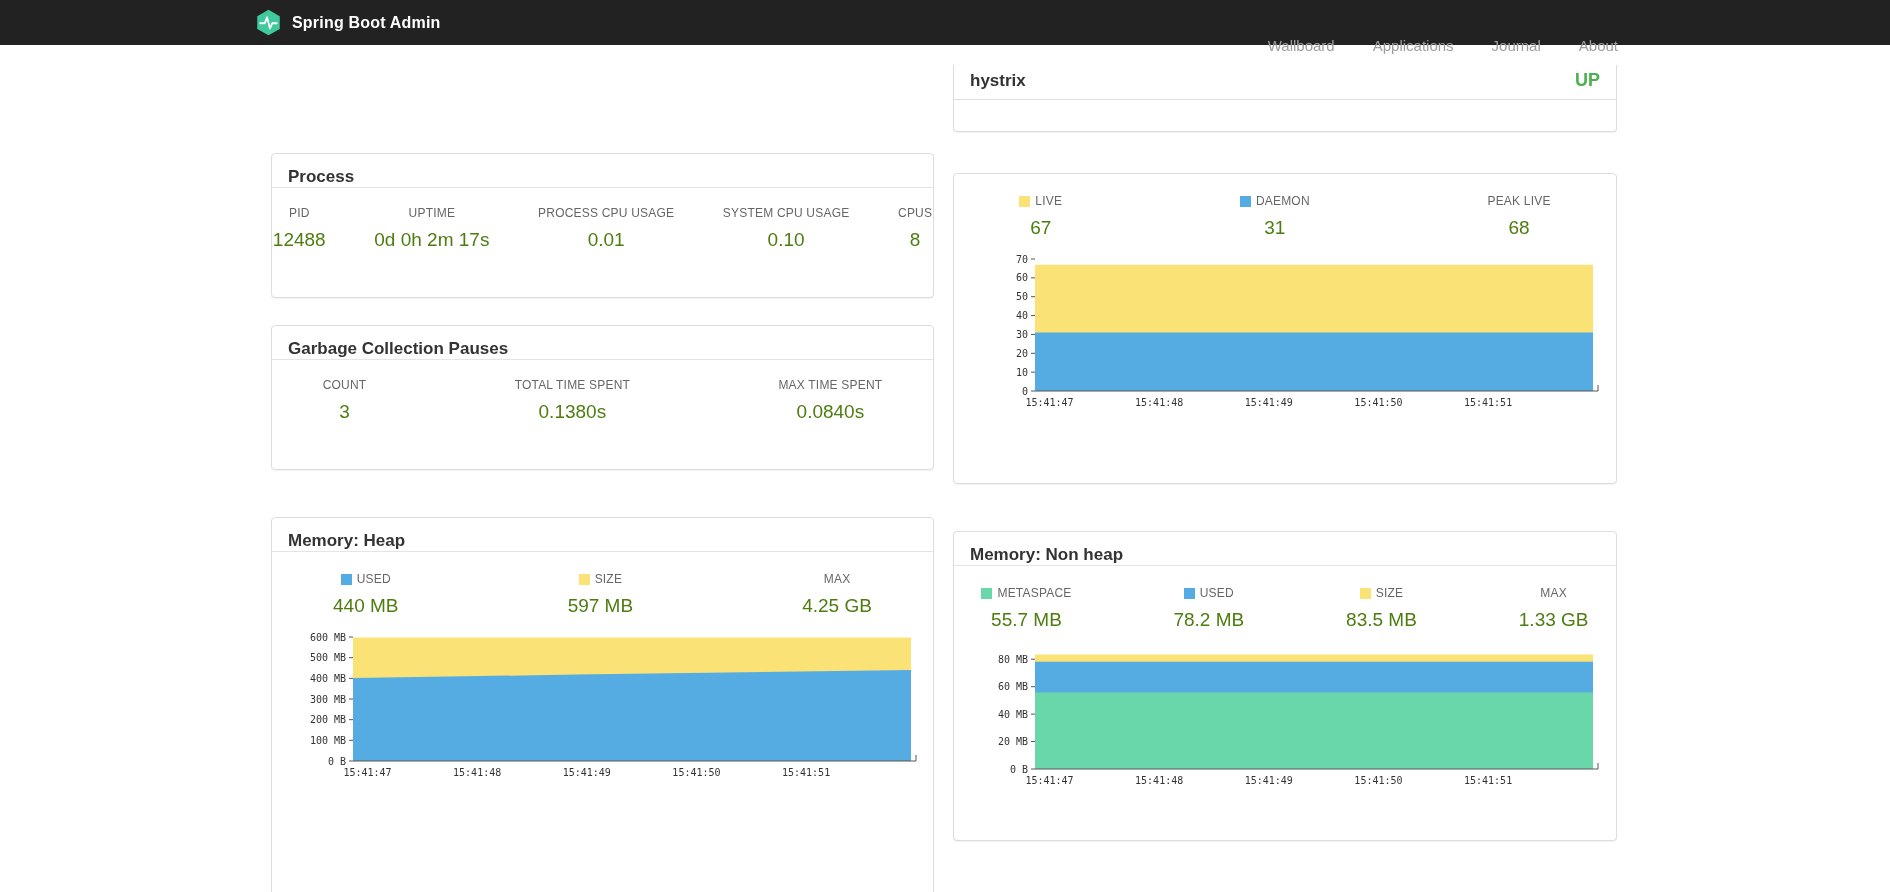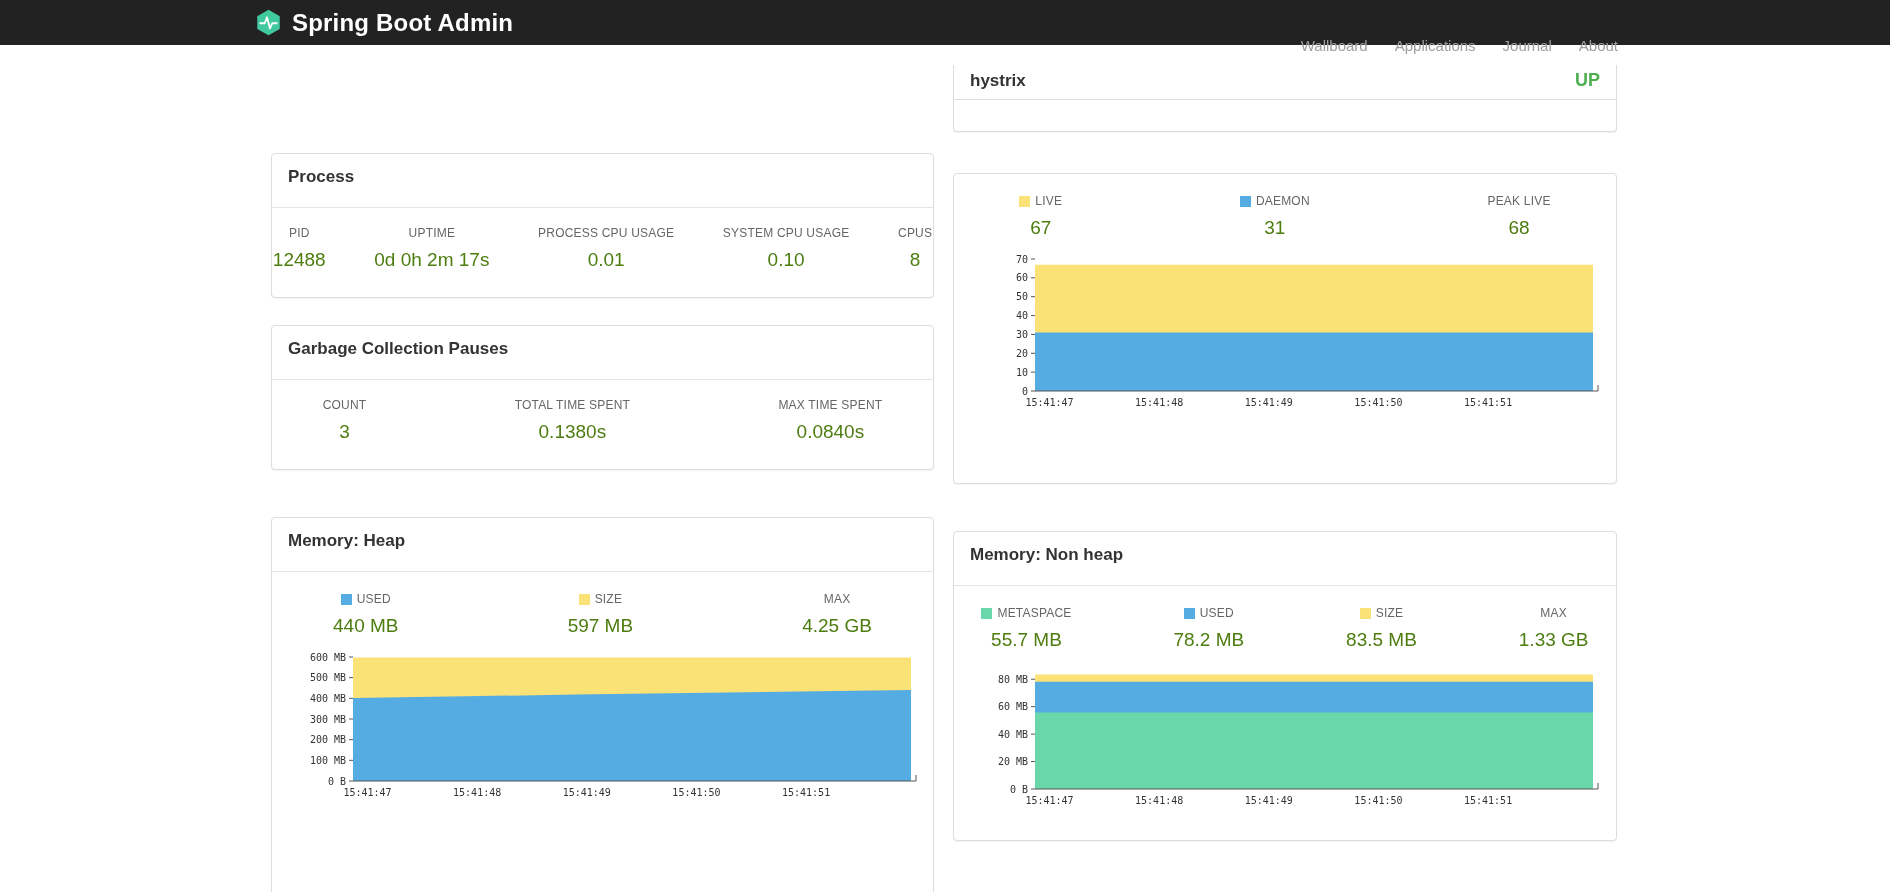--- a/index.html
+++ b/index.html
@@ -3,35 +3,35 @@
 <meta charset="utf-8">
 <style>
   * { box-sizing: border-box; margin: 0; padding: 0; }
   html,body { width: 1890px; height: 892px; background: #fff; overflow: hidden;
     font-family: "Liberation Sans", sans-serif; color: #333; }
 
   
   .navbar { height: 45px; background: #222; display: flex; align-items: center;
     justify-content: space-between; padding: 0 272px 0 255px; }
   .brand { display: flex; align-items: center; gap: 10px; text-decoration: none; cursor: pointer; }
-  .brand-text { color: #fff; font-size: 24px; font-weight: 700; letter-spacing: .2px; }
+  .brand-text { color: #fff; font-size: 16px; font-weight: 700; letter-spacing: .2px; }
   .logo-svg { display: block; }
-  .nav-links { display: flex; gap: 27px; margin-top: 45px; }
+  .nav-links { display: flex; gap: 38px; margin-top: 45px; }
   .nav-links a { color: #9d9d9d; font-size: 15px; text-decoration: none; cursor: pointer; }
 
   
   .content { display: flex; gap: 19px; margin-left: 271px; width: 1346px; align-items: flex-start; }
   .col { display: flex; flex-direction: column; }
   .col-left { width: 663px; padding-top: 108px; }
   .col-right { width: 664px; }
 
   
   .panel { background: #fff; border: 1px solid #ddd; border-radius: 4px;
     box-shadow: 0 1px 1px rgba(0,0,0,.05); }
-  .panel-heading { padding: 13px 16px 20px; font-size: 17px; font-weight: 700;
+  .panel-heading { padding: 13px 16px 0; font-size: 17px; font-weight: 700;
     color: #333; border-bottom: 1px solid #e5e5e5; }
 
   .panel-health { border-top: none; border-radius: 0 0 4px 4px; height: 67px; margin-top: 20px; }
   .health-row { display: flex; justify-content: space-between; align-items: center;
     padding: 5px 16px 8px; border-bottom: 1px solid #ddd; cursor: pointer; }
   .health-name { font-size: 17px; font-weight: 700; color: #333; }
   .health-status { font-size: 18px; font-weight: 700; color: #4CAF50; }
 
   .panel-process, .panel-gc { height: 145px; }
   .panel-gc { margin-top: 27px; }

